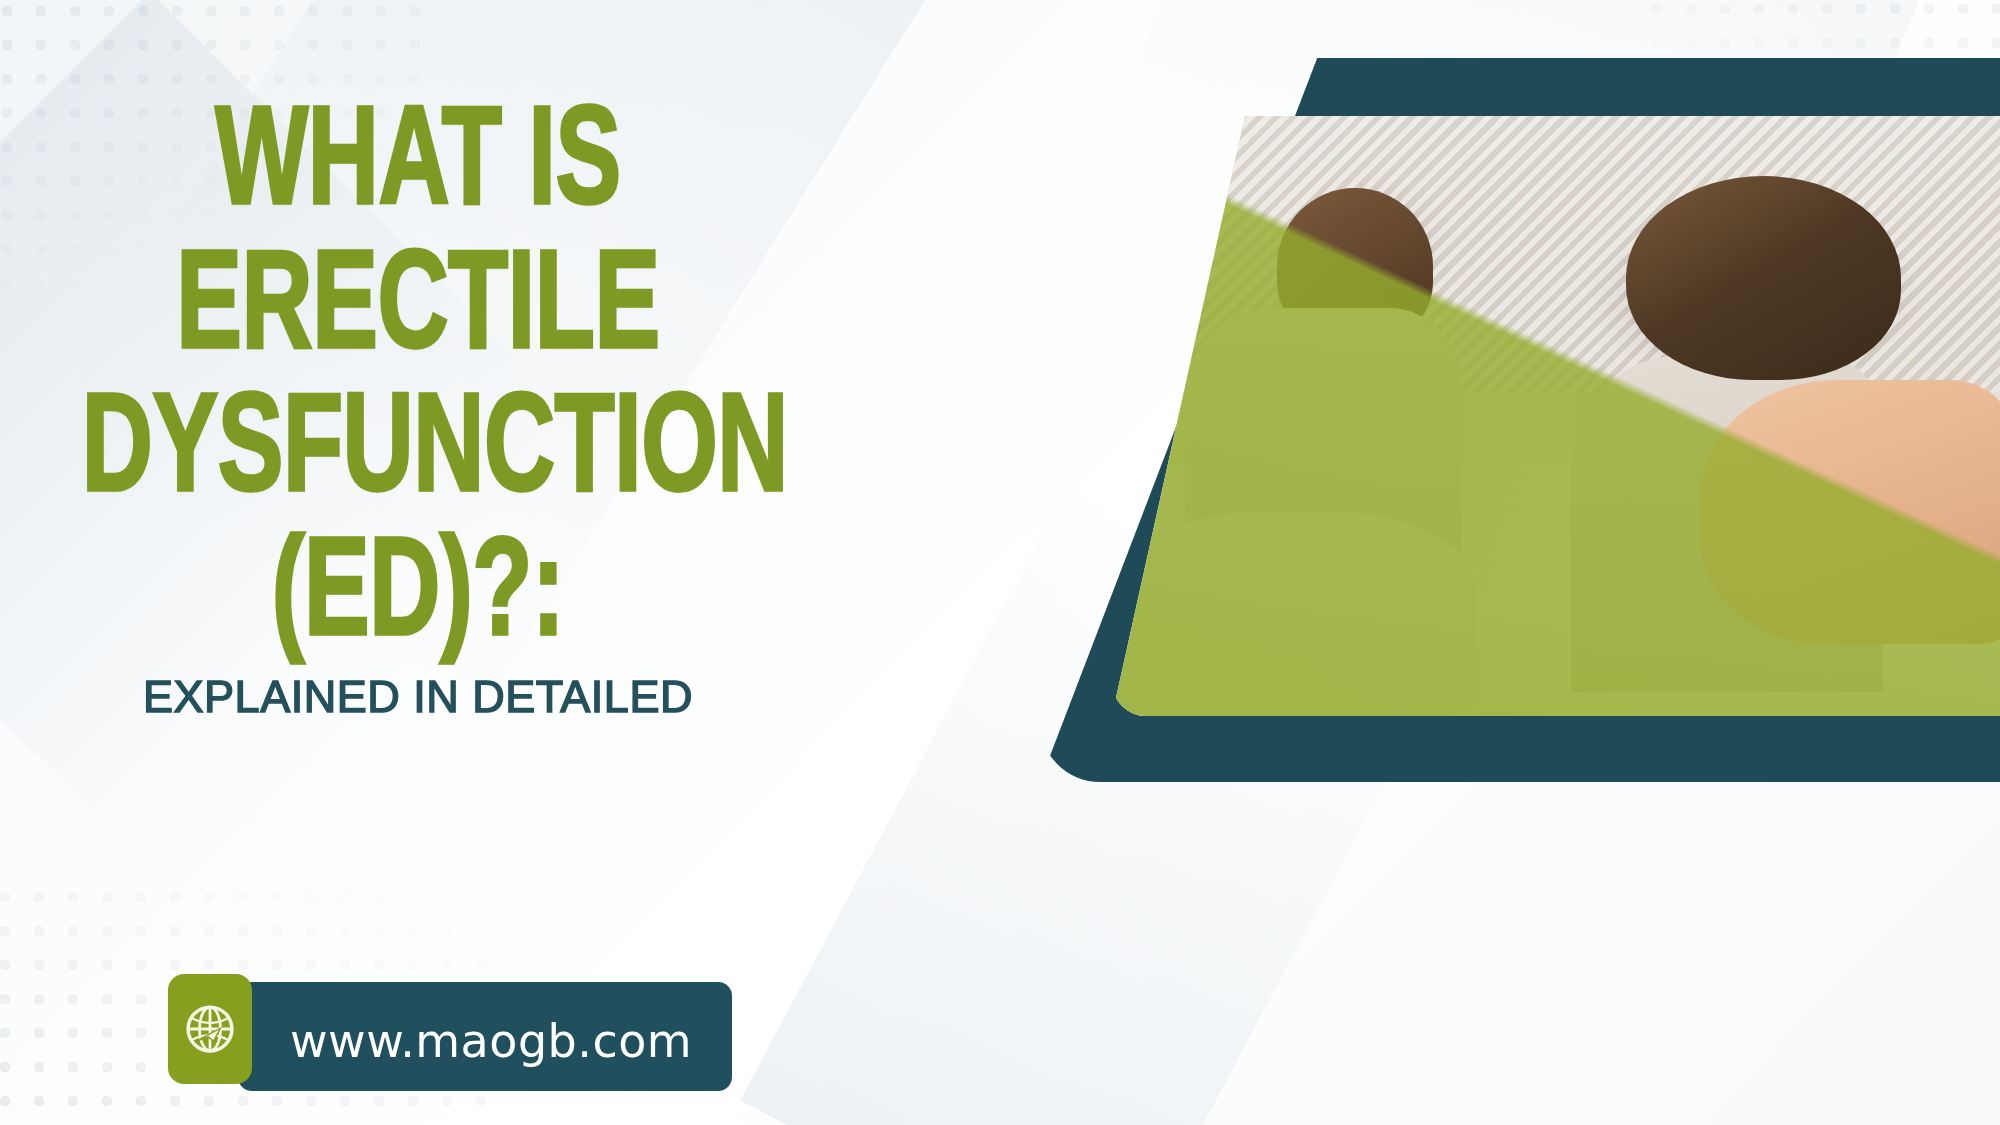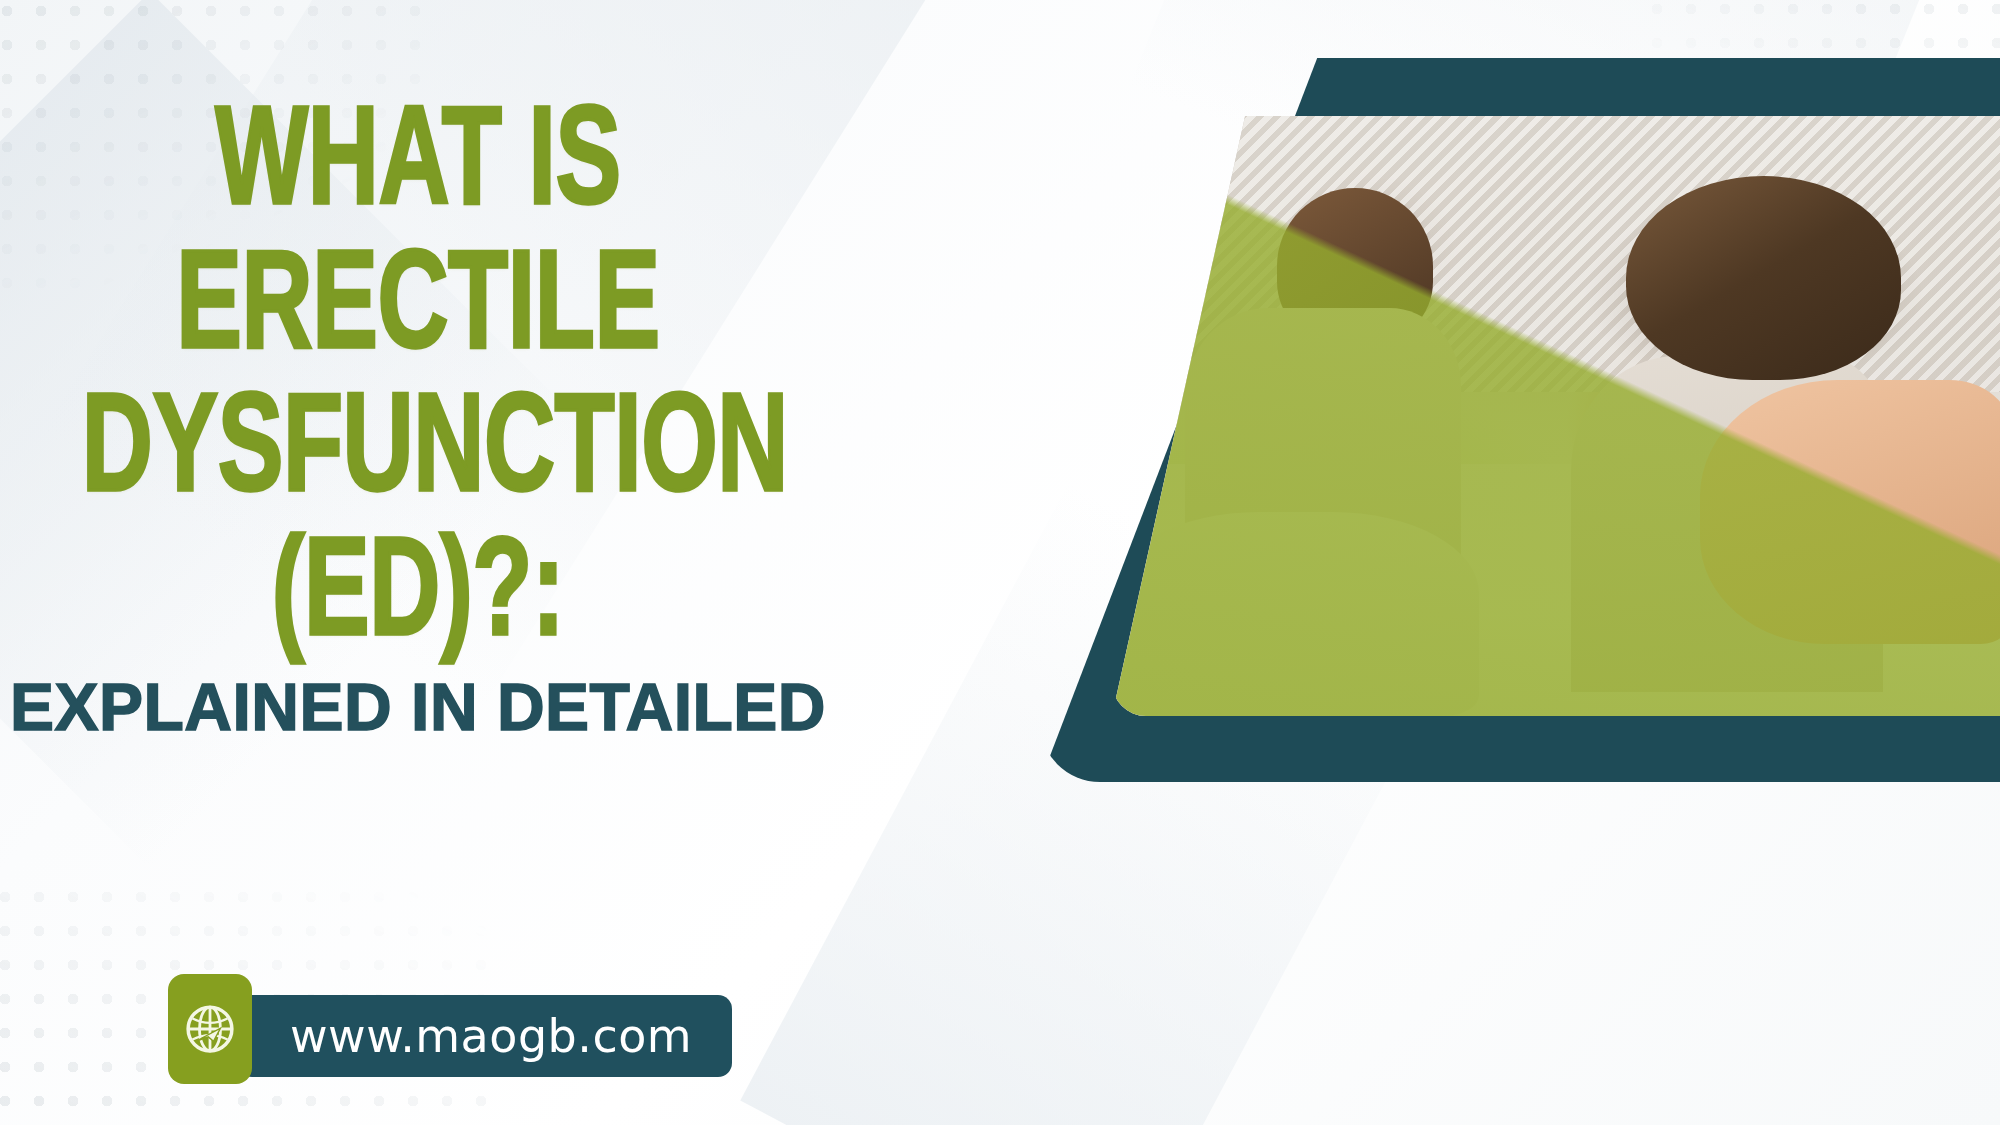--- a/index.html
+++ b/index.html
@@ -62,45 +62,45 @@
     text-shadow:0 2px 3px rgba(130,150,60,0.12);
   }
   .tl-1{font-size:120px;}
   .tl-2{font-size:120px;}
   .tl-3{font-size:120px;}
   .tl-4{font-size:120px;margin-bottom:12px;}
 
   .subtitle{
     display:block;
     color:#24505c;
-    font-weight:700;
-    font-size:66px;
+    font-weight:400;
+    font-size:45px;
     letter-spacing:0.5px;
     line-height:1;
     margin-top:30px;
     white-space:nowrap;
     -webkit-text-stroke:1.5px #24505c;
   }
 
   
   .badge{
     position:absolute;left:168px;top:995px;
     height:82px;display:flex;align-items:center;
   }
   .badge-icon{
     width:84px;height:110px;margin-top:-14px;
     background:#869f1f;border-radius:16px;
     display:flex;align-items:center;justify-content:center;
     position:relative;z-index:2;
   }
   .badge-bar{
     margin-left:-14px;
-    height:82px;background:#20505e;border-radius:14px;
+    height:100px;background:#20505e;border-radius:14px;
     display:flex;align-items:center;
-    padding:0 40px 0 52px;
+    padding:9px 40px 0 52px;
     position:relative;z-index:1;
   }
   .badge-url{
     color:#ffffff;font-size:46px;font-weight:400;letter-spacing:0.5px;
     font-family:"DejaVu Sans",sans-serif;
     white-space:nowrap;
   }
 
   
   .frame-wrap{

